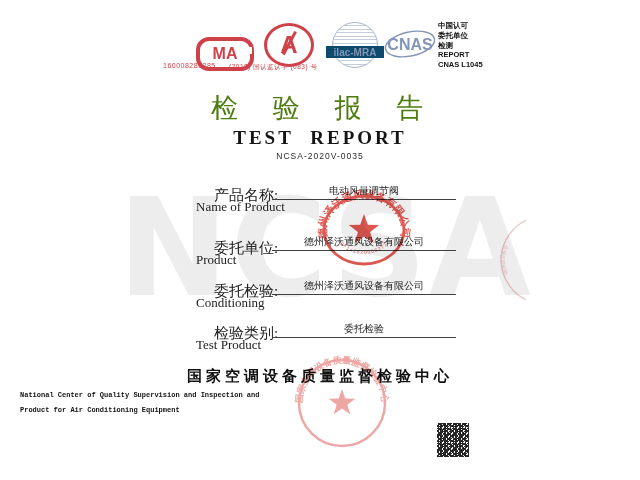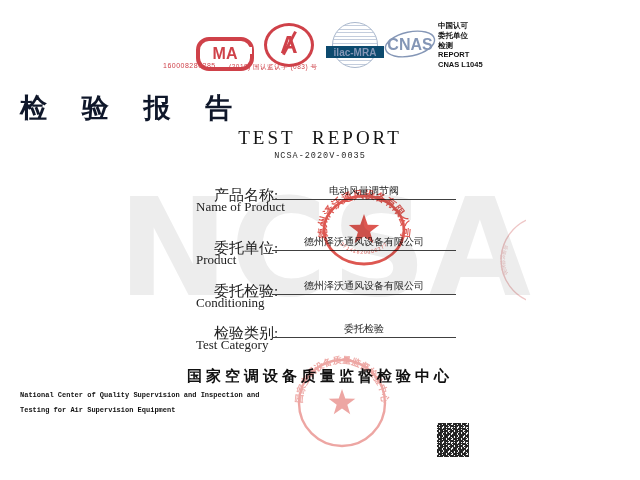--- a/index.html
+++ b/index.html
@@ -49,30 +49,30 @@
     font-size:10px;color:#8496b6;letter-spacing:0;margin-top:8px;
   }
   .cnas-wrap{left:383px;top:29px;width:54px;height:32px;z-index:2;}
   .accred{
     left:438px;top:21px;width:70px;z-index:2;
     font-family:"Liberation Sans",sans-serif;font-weight:bold;
     font-size:7.5px;line-height:9.8px;color:#111;
   }
   
   .title-cn{
-    left:20px;top:90px;width:600px;text-align:left;z-index:2;
-    font-size:27px;font-weight:bold;letter-spacing:6px;word-spacing:16px;color:#0f172a;
+    left:20px;top:90px;width:600px;text-align:center;z-index:2;
+    font-size:27px;font-weight:normal;letter-spacing:6px;word-spacing:16px;color:#4d7c0f;
   }
   .title-en{
     left:20px;top:127px;width:600px;text-align:center;z-index:2;
-    font-size:19px;font-weight:normal;letter-spacing:3px;word-spacing:9px;color:#151515;
+    font-size:19px;font-weight:bold;letter-spacing:3px;word-spacing:9px;color:#151515;
   }
   .report-no{
     left:20px;top:151px;width:600px;text-align:center;z-index:2;
-    font-family:Liberation Mono, monospace;font-size:8.5px;letter-spacing:1px;color:#2a2a2a;
+    font-family:Liberation Sans, sans-serif;font-size:8.5px;letter-spacing:1px;color:#2a2a2a;
   }
   
   .f-label-cn{left:214px;z-index:2;font-size:15px;color:#222;white-space:nowrap;}
   .f-label-en{left:196px;z-index:2;font-size:13px;color:#222;white-space:nowrap;}
   .f-value{
     left:272px;width:184px;height:15px;z-index:2;text-align:center;
     border-bottom:1px solid #404040;font-size:10px;color:#222;white-space:nowrap;
   }
   
   .stamp{z-index:4;mix-blend-mode:multiply;}
@@ -144,21 +144,21 @@
 
 <div class="abs f-label-cn" style="top:239px">委托单位:</div>
 <div class="abs f-label-en" style="top:252px">Product</div>
 <div class="abs f-value" style="top:235px">德州泽沃通风设备有限公司</div>
 
 <div class="abs f-label-cn" style="top:282px">委托检验:</div>
 <div class="abs f-label-en" style="top:295px">Conditioning</div>
 <div class="abs f-value" style="top:279px">德州泽沃通风设备有限公司</div>
 
 <div class="abs f-label-cn" style="top:324px">检验类别:</div>
-<div class="abs f-label-en" style="top:337px">Test Category</div>
+<div class="abs f-label-en" style="top:337px">Test Product</div>
 <div class="abs f-value" style="top:322px">委托检验</div>
 
 <svg class="abs stamp stamp-main" width="100" height="90" viewBox="0 0 100 90">
   <defs>
     <path id="arcTop" d="M 17.1,60 A 38,32 0 1 1 82.9,60" fill="none"></path>
     <path id="arcBot" d="M 21.8,52.2 A 30,24 0 0 0 78.2,52.2" fill="none"></path>
   </defs>
   <ellipse cx="50" cy="44" rx="40" ry="34" fill="none" stroke="#da453e" stroke-width="2.8"></ellipse>
   <polygon points="50,28 53.76,38.82 65.22,39.06 56.09,45.98 59.4,56.94 50,50.4 40.6,56.94 43.91,45.98 34.78,39.06 46.24,38.82" fill="#da453e"></polygon>
   <text font-size="10.5" font-weight="bold" fill="#da453e" font-family="Liberation Serif, serif">
@@ -185,14 +185,14 @@
     <path id="arcP" d="M 30,12 A 33,33 0 0 0 30,72" fill="none"></path>
   </defs>
   <path d="M 42,0 A 44,44 0 0 0 42,84" fill="none" stroke="#dd8d8d" stroke-width="1.4"></path>
   <text font-size="5.5" fill="#dd8d8d" font-family="Liberation Serif, serif">
     <textPath href="#arcP" startOffset="50%" text-anchor="middle">质量监督检验</textPath>
   </text>
 </svg>
 
 <div class="abs inst-cn">国家空调设备质量监督检验中心</div>
 <div class="abs inst-en1">National Center of Quality Supervision and Inspection and</div>
-<div class="abs inst-en2">Testing for Air Supervision Equipment</div>
+<div class="abs inst-en2">Product for Air Conditioning Equipment</div>
 <div class="abs qr"></div>
 
 </body></html>

